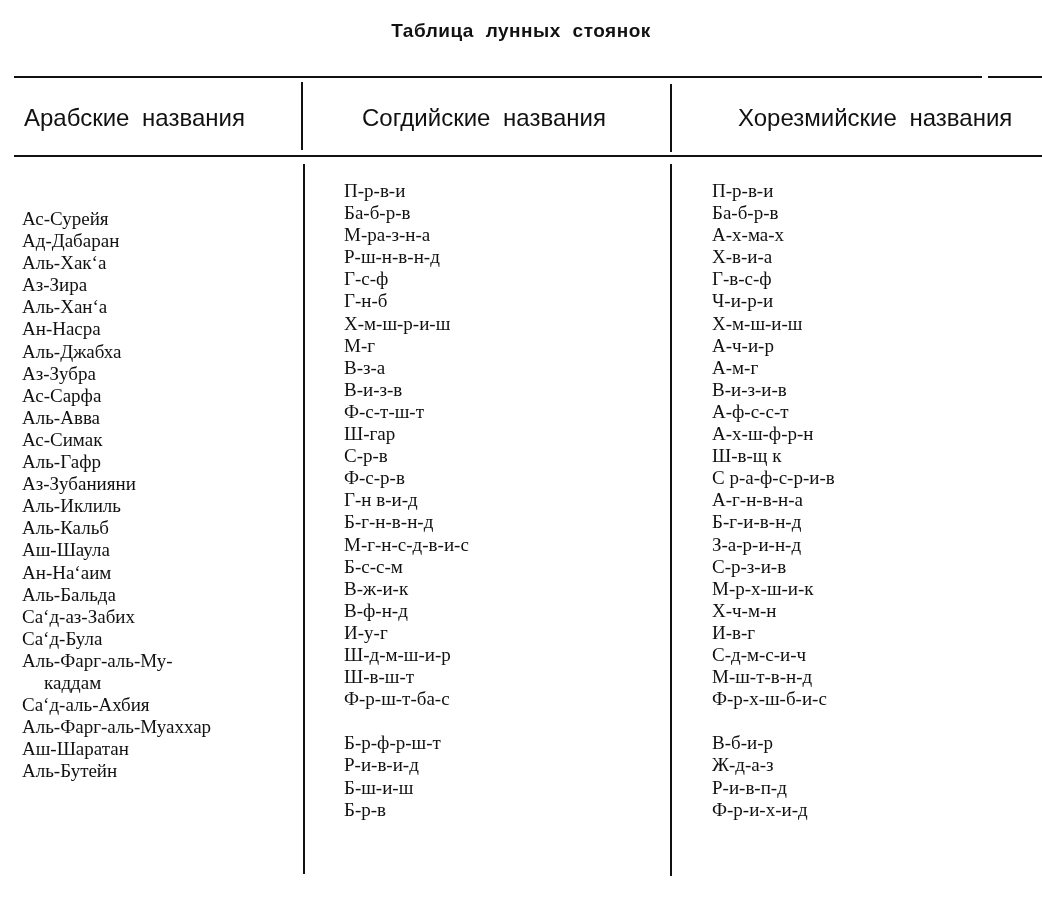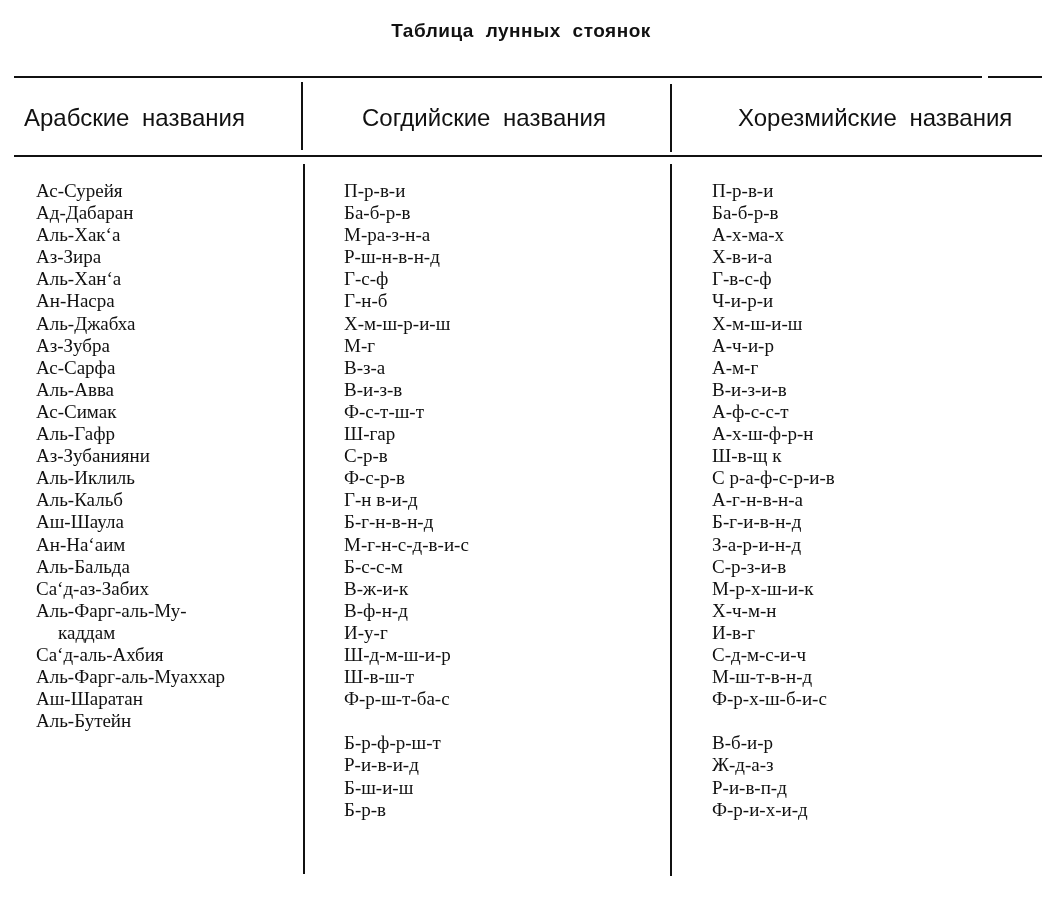--- a/index.html
+++ b/index.html
@@ -58,21 +58,21 @@
     .hdr.c2 { left: 362px; }
     .hdr.c3 { left: 720px; margin-left: 18px; }
 
     .col {
       position: absolute;
       top: 180px;
       font-size: 19px;
       line-height: 22.1px;
       white-space: nowrap;
     }
-    .col.c1 { left: 36px; }
+    .col.c1 { left: 22px; margin-top: 28px; }
     .col.c2 { left: 344px; }
     .col.c3 { left: 712px; }
     .cell { display: block; height: 22.1px; }
     .cell.tall { height: 44.2px; }
     .cont { display: block; padding-left: 22px; }
   </style>
 </head>
 <body>
 
 <div class="title">Таблица лунных стоянок</div>
@@ -103,20 +103,21 @@
     <span class="cell"><span>Аль-Авва</span></span>
     <span class="cell"><span>Ас-Симак</span></span>
     <span class="cell"><span>Аль-Гафр</span></span>
     <span class="cell"><span>Аз-Зубанияни</span></span>
     <span class="cell"><span>Аль-Иклиль</span></span>
     <span class="cell"><span>Аль-Кальб</span></span>
     <span class="cell"><span>Аш-Шаула</span></span>
     <span class="cell"><span>Ан-На‘аим</span></span>
     <span class="cell"><span>Аль-Бальда</span></span>
     <span class="cell"><span>Са‘д-аз-Забих</span></span>
+    <span class="cell"><span>Са‘д-Була</span></span>
     <span class="cell tall"><span>Аль-Фарг-аль-Му-</span><span class="cont">каддам</span></span>
     <span class="cell"><span>Са‘д-аль-Ахбия</span></span>
     <span class="cell"><span>Аль-Фарг-аль-Муаххар</span></span>
     <span class="cell"><span>Аш-Шаратан</span></span>
     <span class="cell"><span>Аль-Бутейн</span></span>
   </div>
 <div class="col c2" id="col-sogdian">
     <span class="cell"><span>П-р-в-и</span></span>
     <span class="cell"><span>Ба-б-р-в</span></span>
     <span class="cell"><span>М-ра-з-н-а</span></span>

